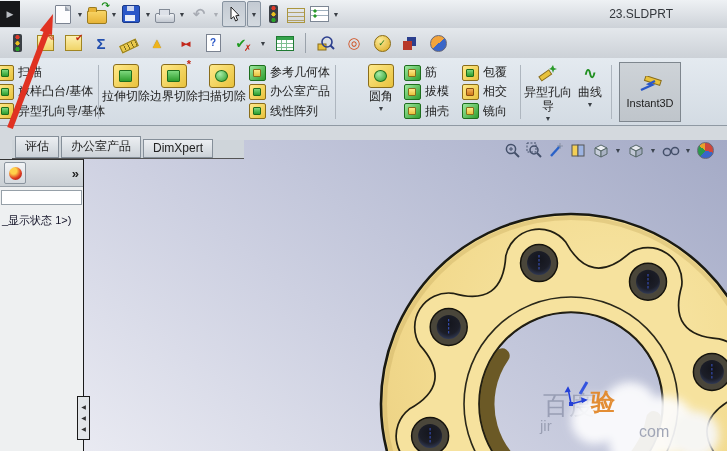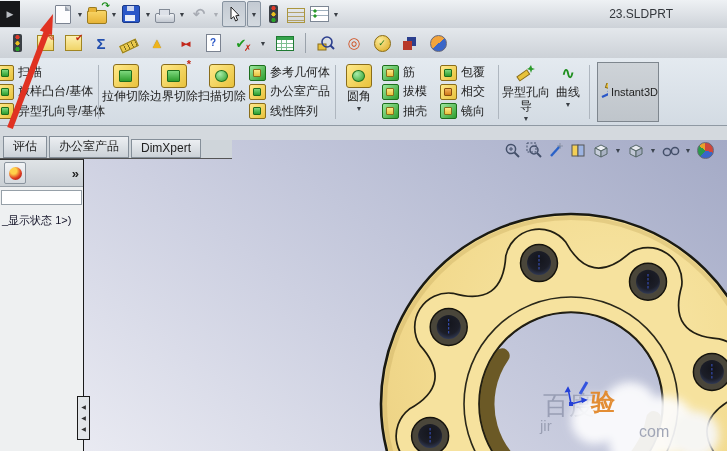--- a/index.html
+++ b/index.html
@@ -57,24 +57,24 @@
   .mcube::after{content:"";position:absolute;left:3px;top:3px;right:4px;bottom:3px;background:linear-gradient(#7ed87e,#2e9e2e);border:1px solid #1d6e1d;border-radius:1px;}
   .mcube.v-orange::after{background:linear-gradient(#f4b35a,#d07818);border-color:#8a4d10;}
   .mcube.v-green{background:linear-gradient(135deg,#9fe89f,#2e9e2e);border-color:#1d6e1d;}
   .mcube.v-green::after{background:linear-gradient(#ffe98a,#e8c23c);border-color:#8a6d1a;}
   .bcube{width:24px;height:22px;background:linear-gradient(135deg,#ffe98a,#e8c23c);border:1px solid #8a6d1a;border-radius:3px;position:relative;flex:none;}
   .bcube::after{content:"";position:absolute;left:5px;top:5px;right:6px;bottom:5px;background:linear-gradient(#7ed87e,#2e9e2e);border:1px solid #1d6e1d;border-radius:1px;}
   .bcube.v-ball::after{border-radius:50%;background:radial-gradient(circle at 35% 30%,#a9eda9,#2e9e2e);}
   .bcube .spark{position:absolute;right:-5px;top:-7px;color:#c22715;font-weight:bold;font-size:11px;}
   .dots9{width:22px;height:21px;background-image:radial-gradient(circle,#2a9a2a 2px,transparent 2.5px);background-size:7px 7px;background-position:2px 1px;flex:none;}
   .g-curve{font-size:17px;font-weight:bold;color:#1f8f1f;line-height:20px;}
-  .instant{width:60px;margin:1px 4px;background:linear-gradient(#ced3d8,#bfc5cb);border:1px solid #7e868e;display:flex;flex-direction:row;align-items:center;justify-content:center;gap:3px;font-size:11px;}
+  .instant{width:60px;margin:1px 4px;background:linear-gradient(#ced3d8,#bfc5cb);border:1px solid #7e868e;display:flex;flex-direction:column;align-items:center;justify-content:center;gap:3px;font-size:11px;}
   .ribbon .dd{margin-top:1px;}
   
-  .tabstrip{position:absolute;left:0;top:140px;width:232px;height:19px;background:#cfd5da;border-bottom:1px solid #555;display:flex;align-items:flex-end;gap:2px;padding-left:3px;box-sizing:border-box;}
+  .tabstrip{position:absolute;left:12px;top:140px;width:232px;height:19px;background:#cfd5da;border-bottom:1px solid #555;display:flex;align-items:flex-end;gap:2px;padding-left:3px;box-sizing:border-box;}
   .tab{font-size:12px;padding:1px 9px 2px 9px;background:linear-gradient(#eceff2,#ccd2d8);border:1px solid #858f99;white-space:nowrap;}
   
   .viewport{position:absolute;left:83px;top:140px;width:644px;height:311px;background:linear-gradient(218deg,#a4aac6 0%,#b8bdd4 30%,#cdd0e1 60%,#e9eaf2 100%);overflow:hidden;}
   .hud{position:absolute;left:420px;top:1px;display:flex;align-items:center;gap:3px;}
   .hudbtn{display:flex;align-items:center;justify-content:center;width:19px;height:18px;}
   .hud .dd{color:#3c4450;}
   .hud-sphere{width:15px;height:15px;border-radius:50%;background:conic-gradient(#d0463a 0 30%,#3a66c8 30% 62%,#2a9a4a 62% 85%,#e8a02a 85%);border:1px solid #667;}
   .flange-svg{position:absolute;left:0;top:18px;}
   
   .panel{position:absolute;left:0;top:159px;width:84px;height:292px;background:#eef0f1;border-right:1px solid #1a1a1a;border-top:1px solid #333;box-sizing:border-box;}
@@ -237,21 +237,21 @@
       <div class="ritem">
           <span class="mcube"></span>
           <span>办公室产品</span>
         </div>
       <div class="ritem">
           <span class="mcube"></span>
           <span>线性阵列</span>
         </div>
     </div>
     <div class="vsep"></div>
-    <div class="rbig" style="width:40px;">
+    <div class="rbig" style="width:40px;margin-left:22px;">
         <span class="bcube v-ball"></span>
         <span class="lbl">圆角</span>
         <span class="dd">▼</span>
       </div>
     <div class="rstack" style="width:58px;">
       <div class="ritem">
           <span class="mcube v-green"></span>
           <span>筋</span>
         </div>
       <div class="ritem">

